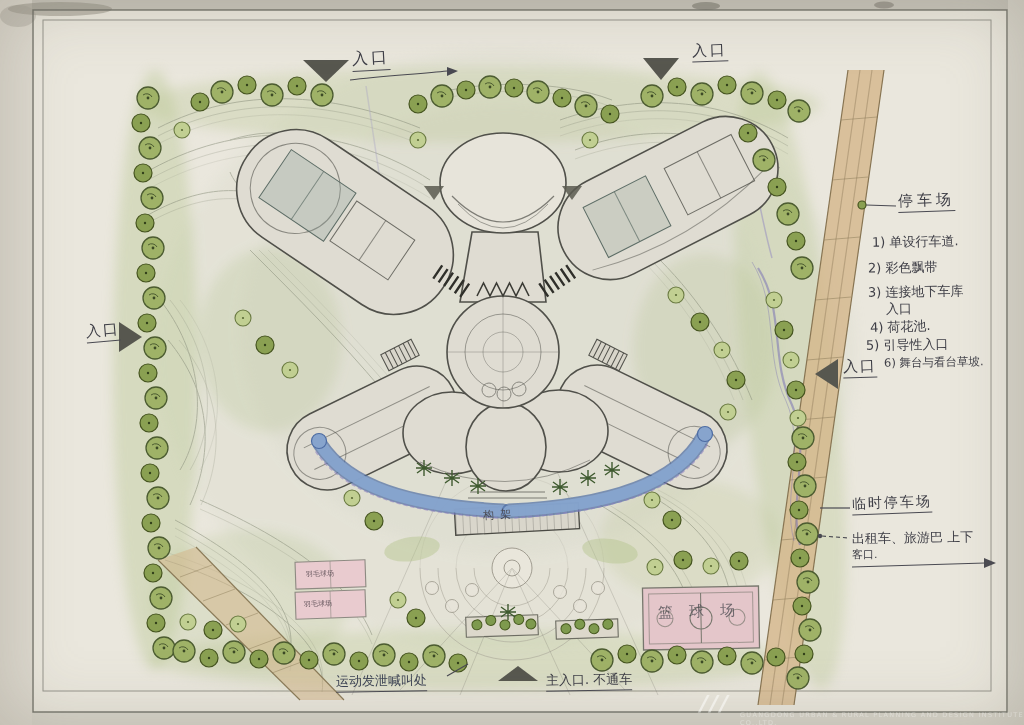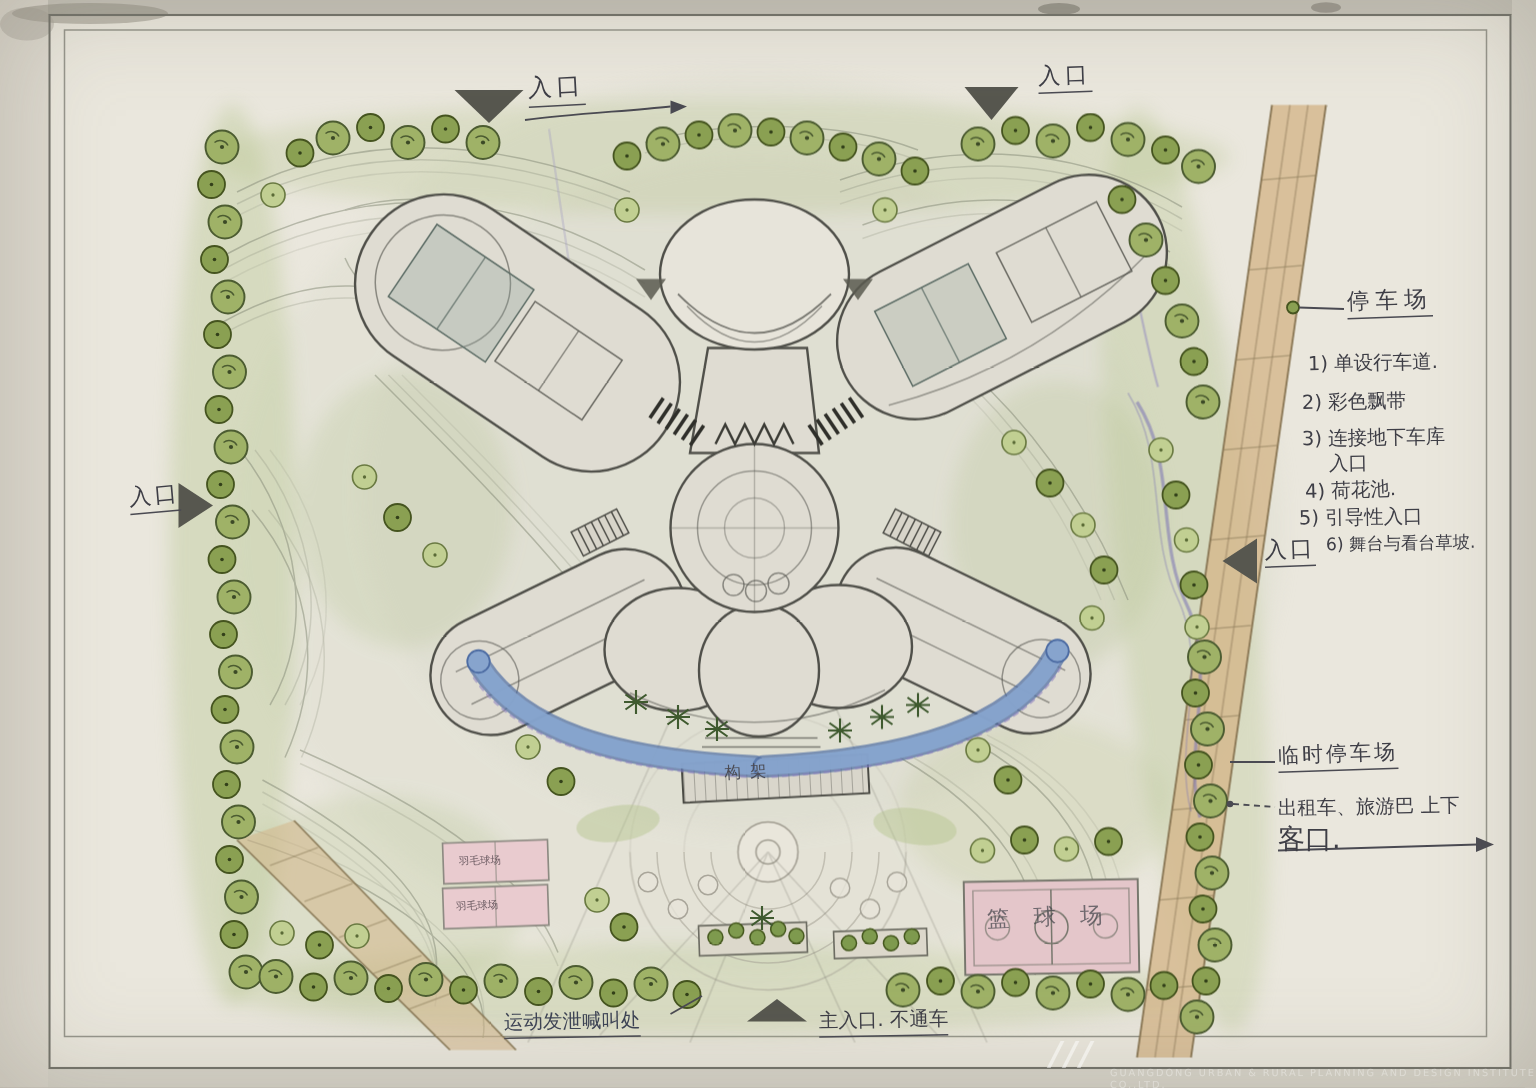--- a/index.html
+++ b/index.html
@@ -472,21 +472,21 @@
 <div class="ann" style="left:872px;top:233px;font-size:13px;transform:rotate(-1deg)">1) 单设行车道.</div>
 <div class="ann" style="left:868px;top:259px;font-size:13px;transform:rotate(-1deg)">2) 彩色飘带</div>
 <div class="ann" style="left:868px;top:283px;font-size:13px;transform:rotate(-1deg)">3) 连接地下车库</div>
 <div class="ann" style="left:886px;top:300px;font-size:13px;transform:rotate(-1deg)">入口</div>
 <div class="ann" style="left:870px;top:318px;font-size:13px;transform:rotate(-2deg)">4) 荷花池.</div>
 <div class="ann" style="left:866px;top:336px;font-size:13px;transform:rotate(-1deg)">5) 引导性入口</div>
 <div class="ann" style="left:884px;top:355px;font-size:11.5px;transform:rotate(-1deg)">6) 舞台与看台草坡.</div>
 
 <div class="ann ul" style="left:852px;top:494px;font-size:14px;letter-spacing:2px;transform:rotate(-2deg)">临时停车场</div>
 <div class="ann" style="left:852px;top:529px;font-size:13px;transform:rotate(-1deg)">出租车、旅游巴 上下</div>
-<div class="ann" style="left:852px;top:547px;font-size:18px">客口.</div>
+<div class="ann" style="left:852px;top:547px;font-size:11px">客口.</div>
 
 <div class="ann ul" style="left:336px;top:672px;font-size:13px;color:#3d4354;transform:rotate(-1deg)">运动发泄喊叫处</div>
 <div class="ann ul" style="left:546px;top:671px;font-size:13px;transform:rotate(-1deg)">主入口. 不通车</div>
 
 <div class="ann" style="left:483px;top:507px;font-size:11px;letter-spacing:6px;color:#4c4c54;transform:rotate(-3deg)">构架</div>
 <div class="ann tiny" style="left:306px;top:569px;transform:rotate(-2deg)">羽毛球场</div>
 <div class="ann tiny" style="left:304px;top:599px;transform:rotate(-3deg)">羽毛球场</div>
 <div class="ann" style="left:658px;top:602px;font-size:15px;letter-spacing:16px;opacity:.75;color:#4a4a50;transform:rotate(-2deg)">篮球场</div>
 
 <div class="wm" style="left:700px;top:691px;font-size:22px;font-style:italic;letter-spacing:2px;opacity:.8">///</div>

